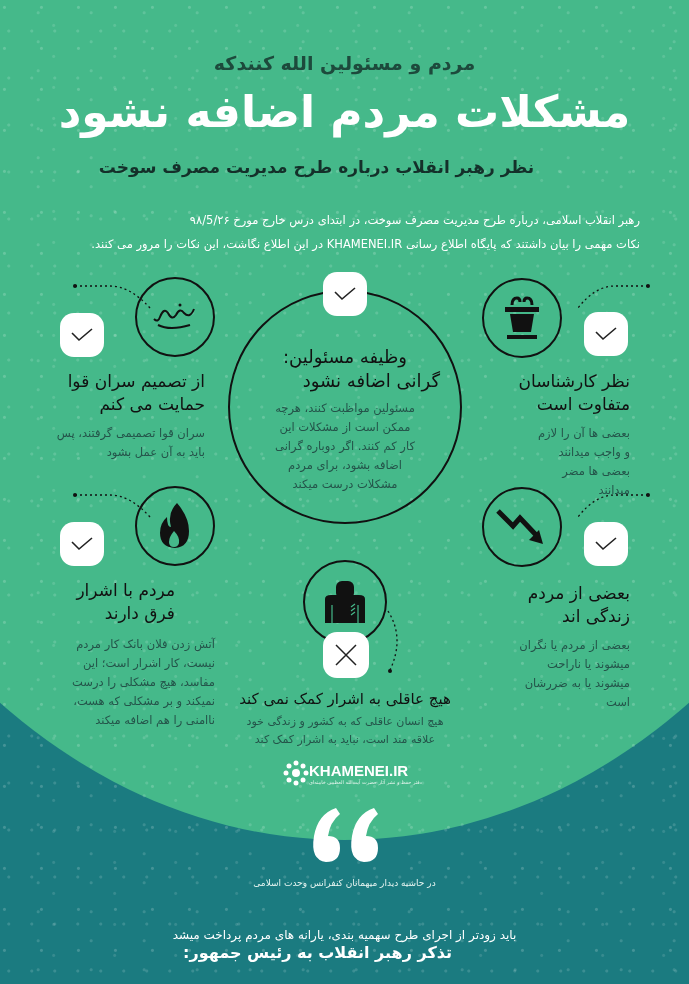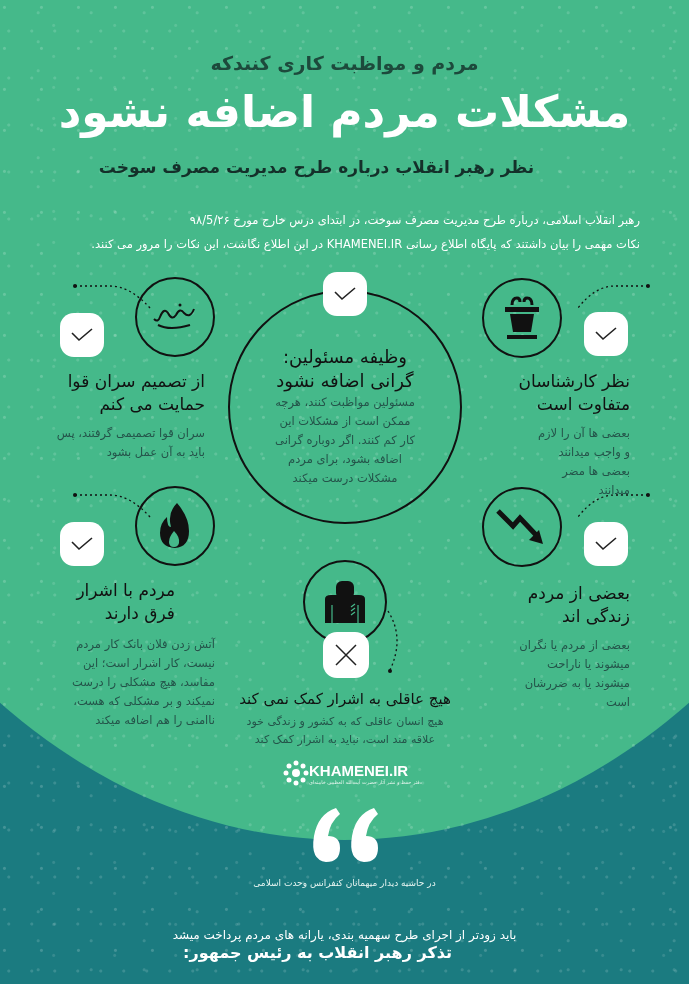--- a/index.html
+++ b/index.html
@@ -32,21 +32,21 @@
   .footer-title { top:897px; left:0; width:635px; font-size:16px; font-weight:bold; color:#ffffff;margin-top:46px; }
   .footer-body { top:928px; left:0; width:689px; font-size:12px; color:#ffffff; }
 </style>
 </head>
 <body>
 
 <div class="poster">
   <div class="green-bg"></div>
   <div class="speckle"></div>
 
-  <div class="txt kicker">مردم و مواظبت کاری کنندکه</div>
+  <div class="txt kicker">مردم و مسئولین الله کنندکه</div>
   <div class="txt headline">مشکلات مردم اضافه نشود</div>
   <div class="txt subhead">نظر رهبر انقلاب درباره طرح مدیریت مصرف سوخت</div>
   <div class="txt intro">
     <div>رهبر انقلاب اسلامی، درباره طرح مدیریت مصرف سوخت، در ابتدای درس خارج مورخ ۹۸/5/۲۶</div>
     <div>نکات مهمی را بیان داشتند که پایگاه اطلاع رسانی KHAMENEI.IR در این اطلاع نگاشت، این نکات را مرور می کنند.</div>
   </div>
 
   <svg class="dotted" style="left:70px;top:283px;" width="90" height="30">
     <path d="M5 3 L40 3 Q60 3 80 25" stroke="#111" stroke-width="1.3" stroke-dasharray="2 3" fill="none"></path>
     <circle cx="5" cy="3" r="2" fill="#111"></circle>
@@ -69,22 +69,22 @@
   </svg>
 
   <div class="main-circle"></div>
   <div class="badge" style="left:323px;top:272px;">
     <svg width="24" height="16">
         <path d="M2 6 L9 13 L22 2" stroke="#222" stroke-width="1.6" fill="none"></path>
       </svg>
   </div>
   <div class="txt" style="left:250px;top:345px;width:190px;">
     <div class="block-title" style="font-size:18px;line-height:24px;">وظیفه مسئولین:</div>
-    <div class="block-title" style="font-size:18px;line-height:24px;">گرانی اضافه نشود</div>
-    <div class="block-body" style="margin-top:0;padding:0 22px;">مسئولین مواظبت کنند، هرچه ممکن است از مشکلات این کار کم کنند. اگر دوباره گرانی اضافه بشود، برای مردم مشکلات درست میکند</div>
+    <div class="block-title" style="font-size:18px;line-height:24px;text-align:right;">گرانی اضافه نشود</div>
+    <div class="block-body" style="margin-top:6px;padding:0 22px;">مسئولین مواظبت کنند، هرچه ممکن است از مشکلات این کار کم کنند. اگر دوباره گرانی اضافه بشود، برای مردم مشکلات درست میکند</div>
   </div>
 
   <div class="icon-circle" style="left:135px;top:277px;">
     <svg width="50" height="36">
       <path d="M44 10 Q40 20 34 14 Q30 8 26 16 Q22 22 18 14 Q14 8 10 18 Q8 24 4 20 M8 26 Q20 32 40 26" stroke="#111" stroke-width="2" fill="none"></path>
       <circle cx="30" cy="6" r="1.5" fill="#111"></circle>
     </svg>
   </div>
   <div class="badge" style="left:60px;top:313px;">
     <svg width="24" height="16">

